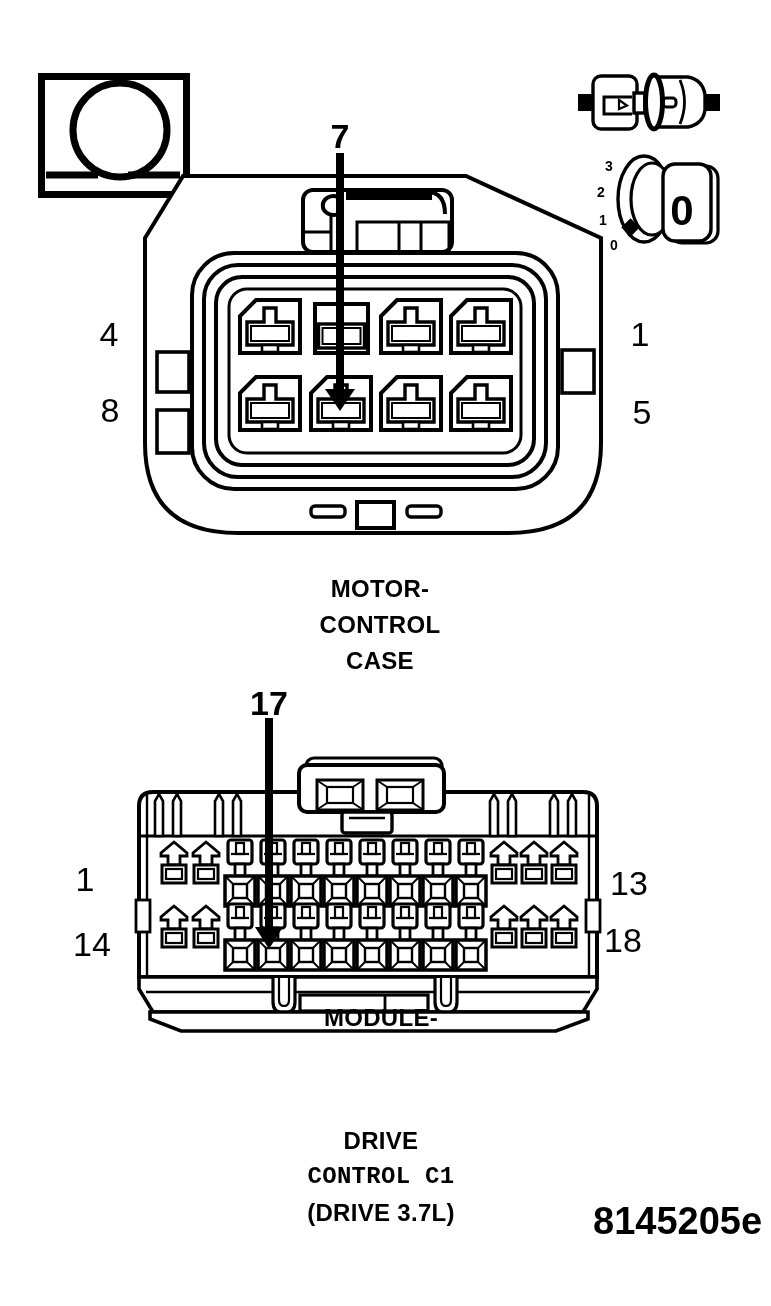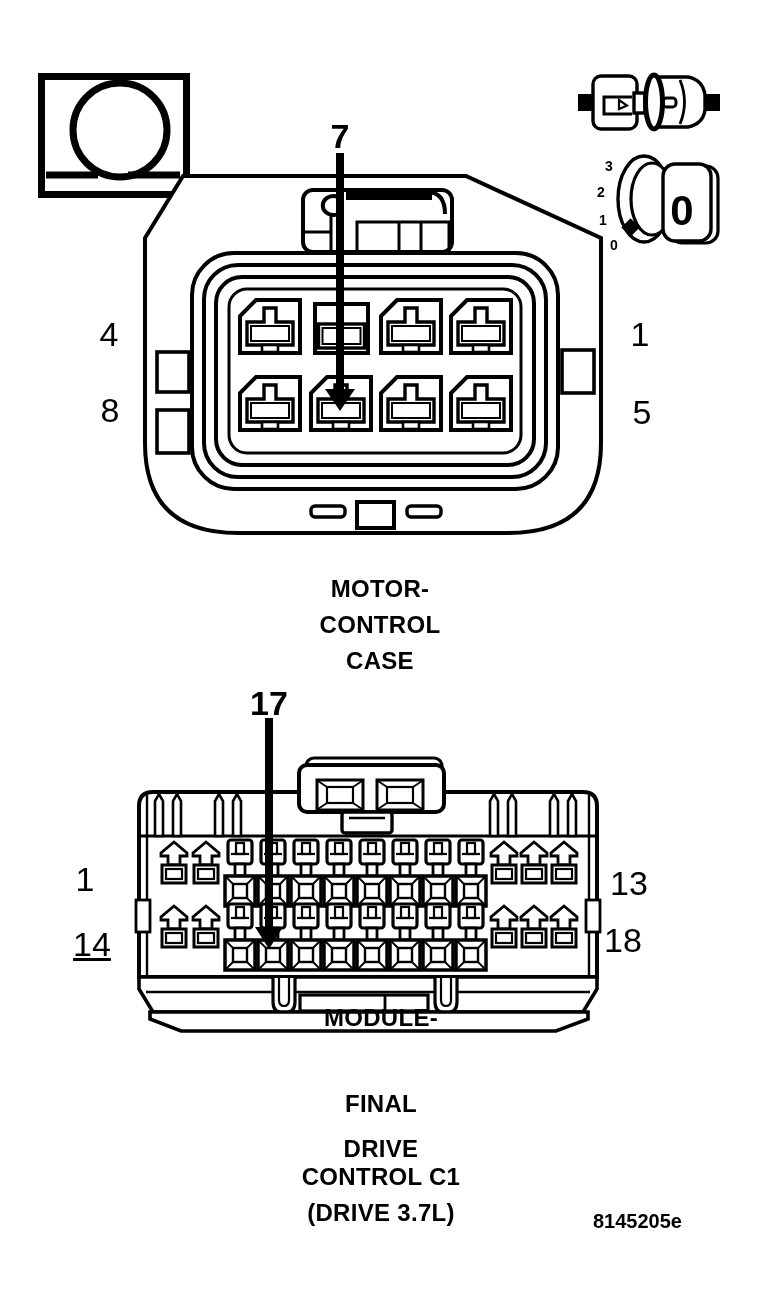--- a/index.html
+++ b/index.html
@@ -8,21 +8,21 @@
     font-family:"Liberation Sans",sans-serif;color:#000;overflow:hidden;
   }
   .art{position:absolute;left:0;top:0;}
   .lbl{
     position:absolute;color:#000;text-align:center;white-space:nowrap;
     font-family:"Liberation Sans",sans-serif;
   }
   .pin{font-size:34px;font-weight:400;line-height:34px;}
   .callout{font-size:34px;font-weight:700;line-height:34px;}
   .title-line{font-size:24px;font-weight:700;line-height:24px;letter-spacing:.3px;}
-  .figid{font-size:20px;font-weight:700;line-height:31px;}
+  .figid{font-size:38px;font-weight:700;line-height:31px;}
   svg text{font-family:"Liberation Sans",sans-serif;fill:#000;}
 </style>
 </head>
 <body>
 
 <div class="page">
 
   <svg class="art" width="771" height="1306" viewBox="0 0 771 1306">
     <defs>
 
@@ -213,27 +213,26 @@
   <div class="lbl callout" style="left:318px;top:119px;width:44px;">7</div>
   <div class="lbl callout" style="left:243px;top:686px;width:52px;">17</div>
 
   <div class="lbl pin" style="left:89px;top:317px;width:40px;">4</div>
   <div class="lbl pin" style="left:620px;top:317px;width:40px;">1</div>
   <div class="lbl pin" style="left:90px;top:393px;width:40px;">8</div>
   <div class="lbl pin" style="left:622px;top:395px;width:40px;">5</div>
 
   <div class="lbl pin" style="left:65px;top:862px;width:40px;">1</div>
   <div class="lbl pin" style="left:605px;top:866px;width:48px;">13</div>
-  <div class="lbl pin" style="left:68px;top:927px;width:48px;text-decoration:underline;">14</div>
+  <div class="lbl pin" style="left:68px;top:927px;width:48px;">14</div>
   <div class="lbl pin" style="left:599px;top:923px;width:48px;">18</div>
 
   <div class="lbl title-line" style="left:265px;top:577px;width:230px;">MOTOR-</div>
   <div class="lbl title-line" style="left:265px;top:613px;width:230px;">CONTROL</div>
   <div class="lbl title-line" style="left:265px;top:649px;width:230px;">CASE</div>
 
   <div class="lbl title-line" style="left:266px;top:1006px;width:230px;">MODULE-</div>
-  <div class="lbl title-line" style="left:266px;top:1092px;width:230px;">FINAL</div>
-  <div class="lbl title-line" style="left:266px;top:1129px;width:230px;margin-top:8px;">DRIVE</div>
-  <div class="lbl title-line" style="left:266px;top:1165px;width:230px;">CONTROL C1</div>
+  <div class="lbl title-line" style="left:266px;top:1129px;width:230px;">DRIVE</div>
+  <div class="lbl title-line" style="left:266px;top:1165px;width:230px;font-family:Liberation Mono, monospace;">CONTROL C1</div>
   <div class="lbl title-line" style="left:266px;top:1201px;width:230px;">(DRIVE 3.7L)</div>
 
   <div class="lbl figid" style="left:593px;top:1206px;">8145205e</div>
 </div>
 
 </body></html>

